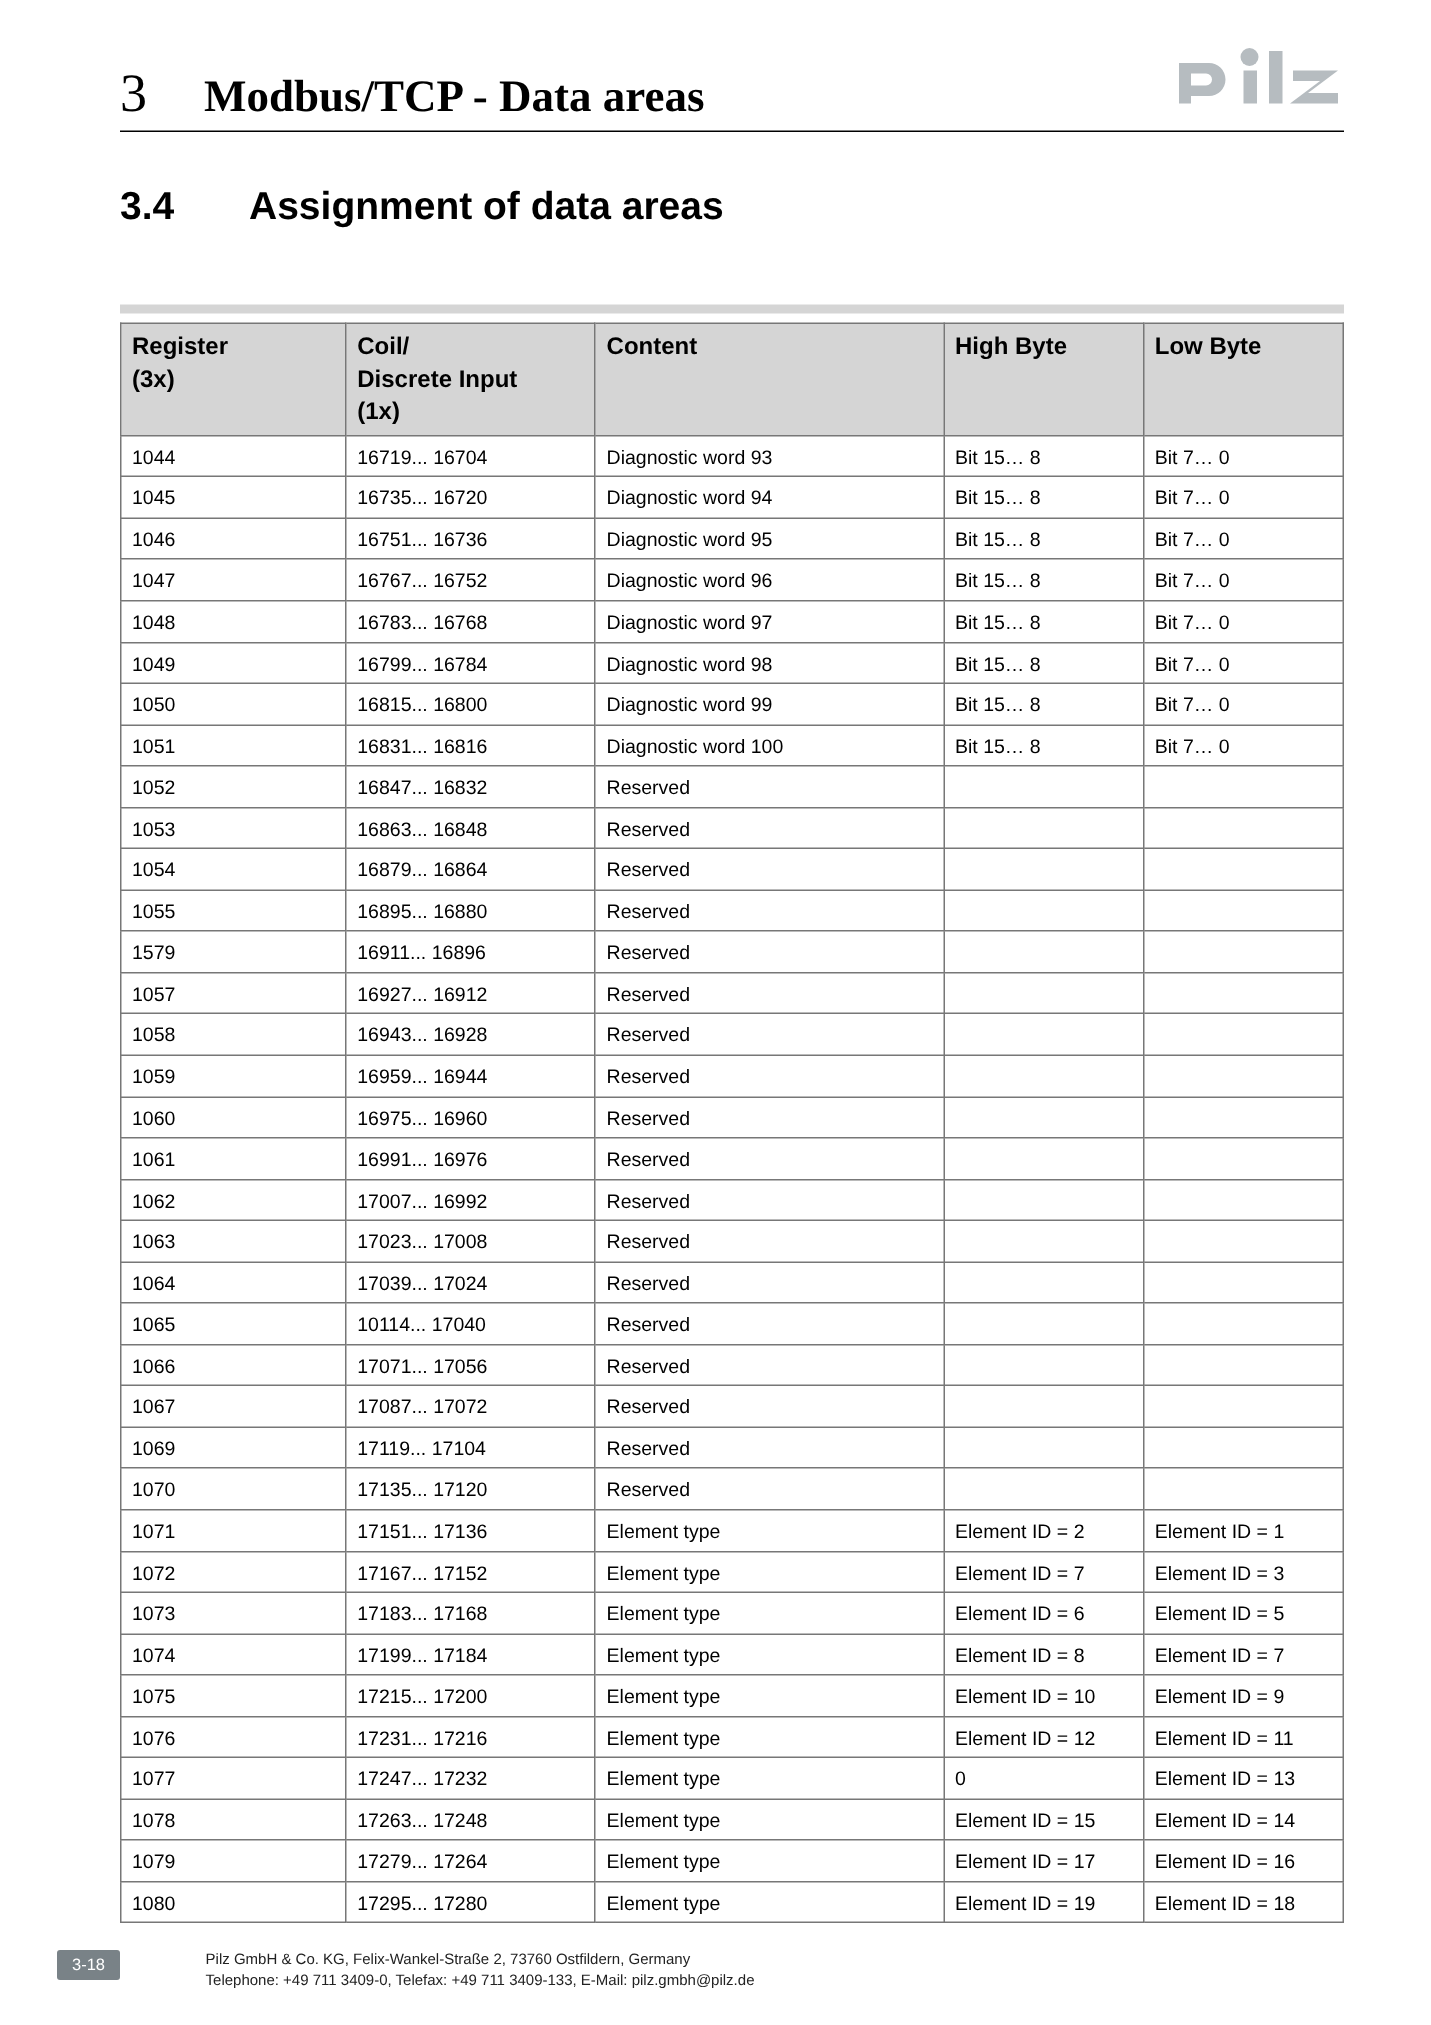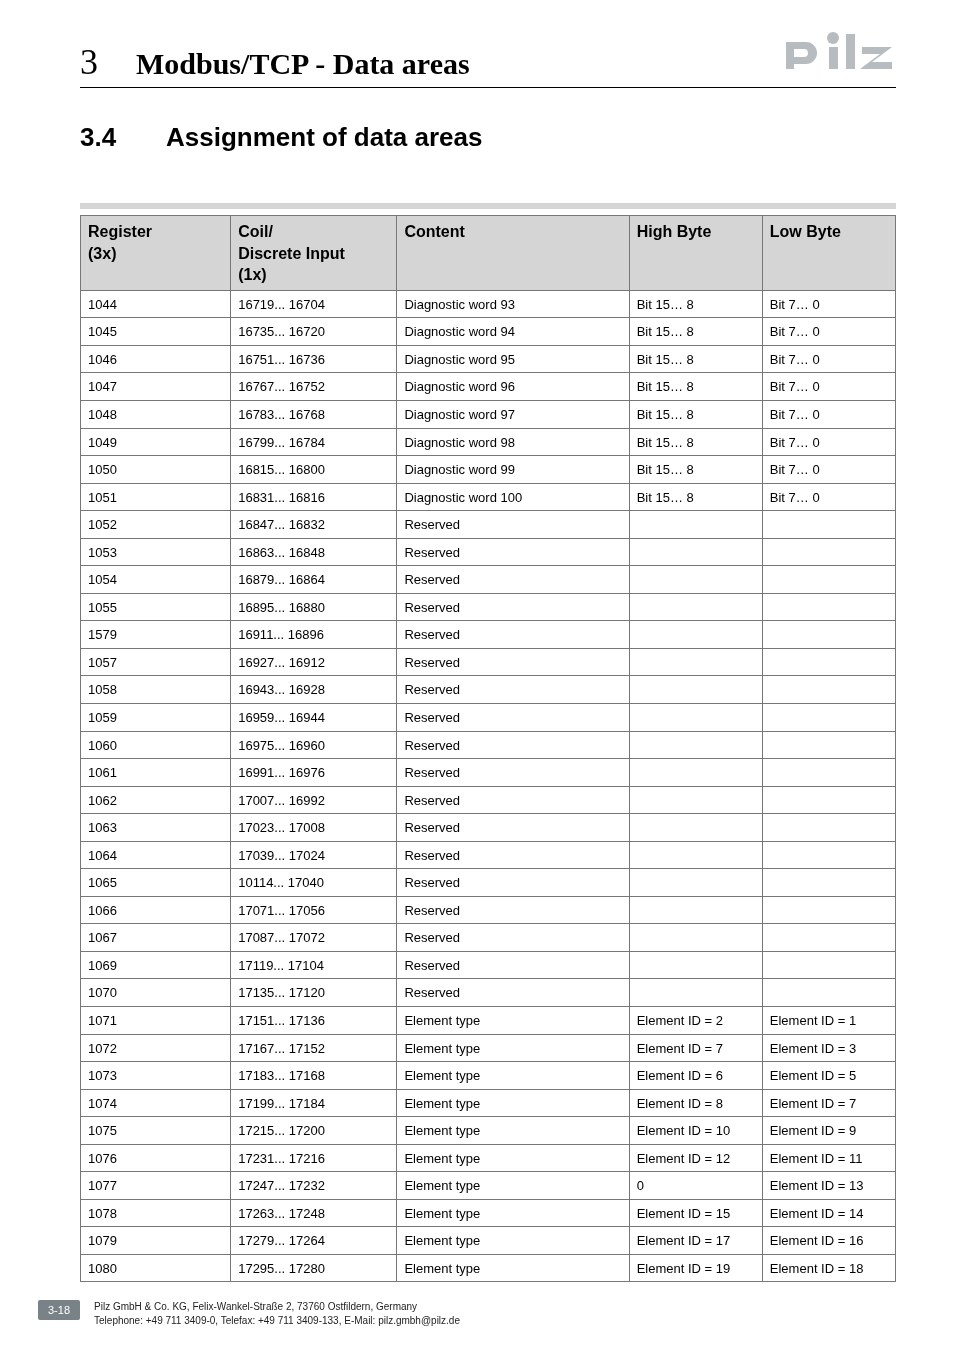--- a/index.html
+++ b/index.html
@@ -100,20 +100,21 @@
     font-size: 11px;
     padding: 4px 10px;
     border-radius: 2px;
     margin-left: 38px;
     margin-right: 14px;
   }
   .footer-text {
     font-size: 10px;
     color: #222;
     line-height: 1.35;
+    margin-left: 43px;
   }
 </style>
 </head>
 <body>
 
 <div class="page">
   <div class="header">
     <div class="header-left">
       <span class="chapter-num">3</span>
       <span class="chapter-title">Modbus/TCP - Data areas</span>

